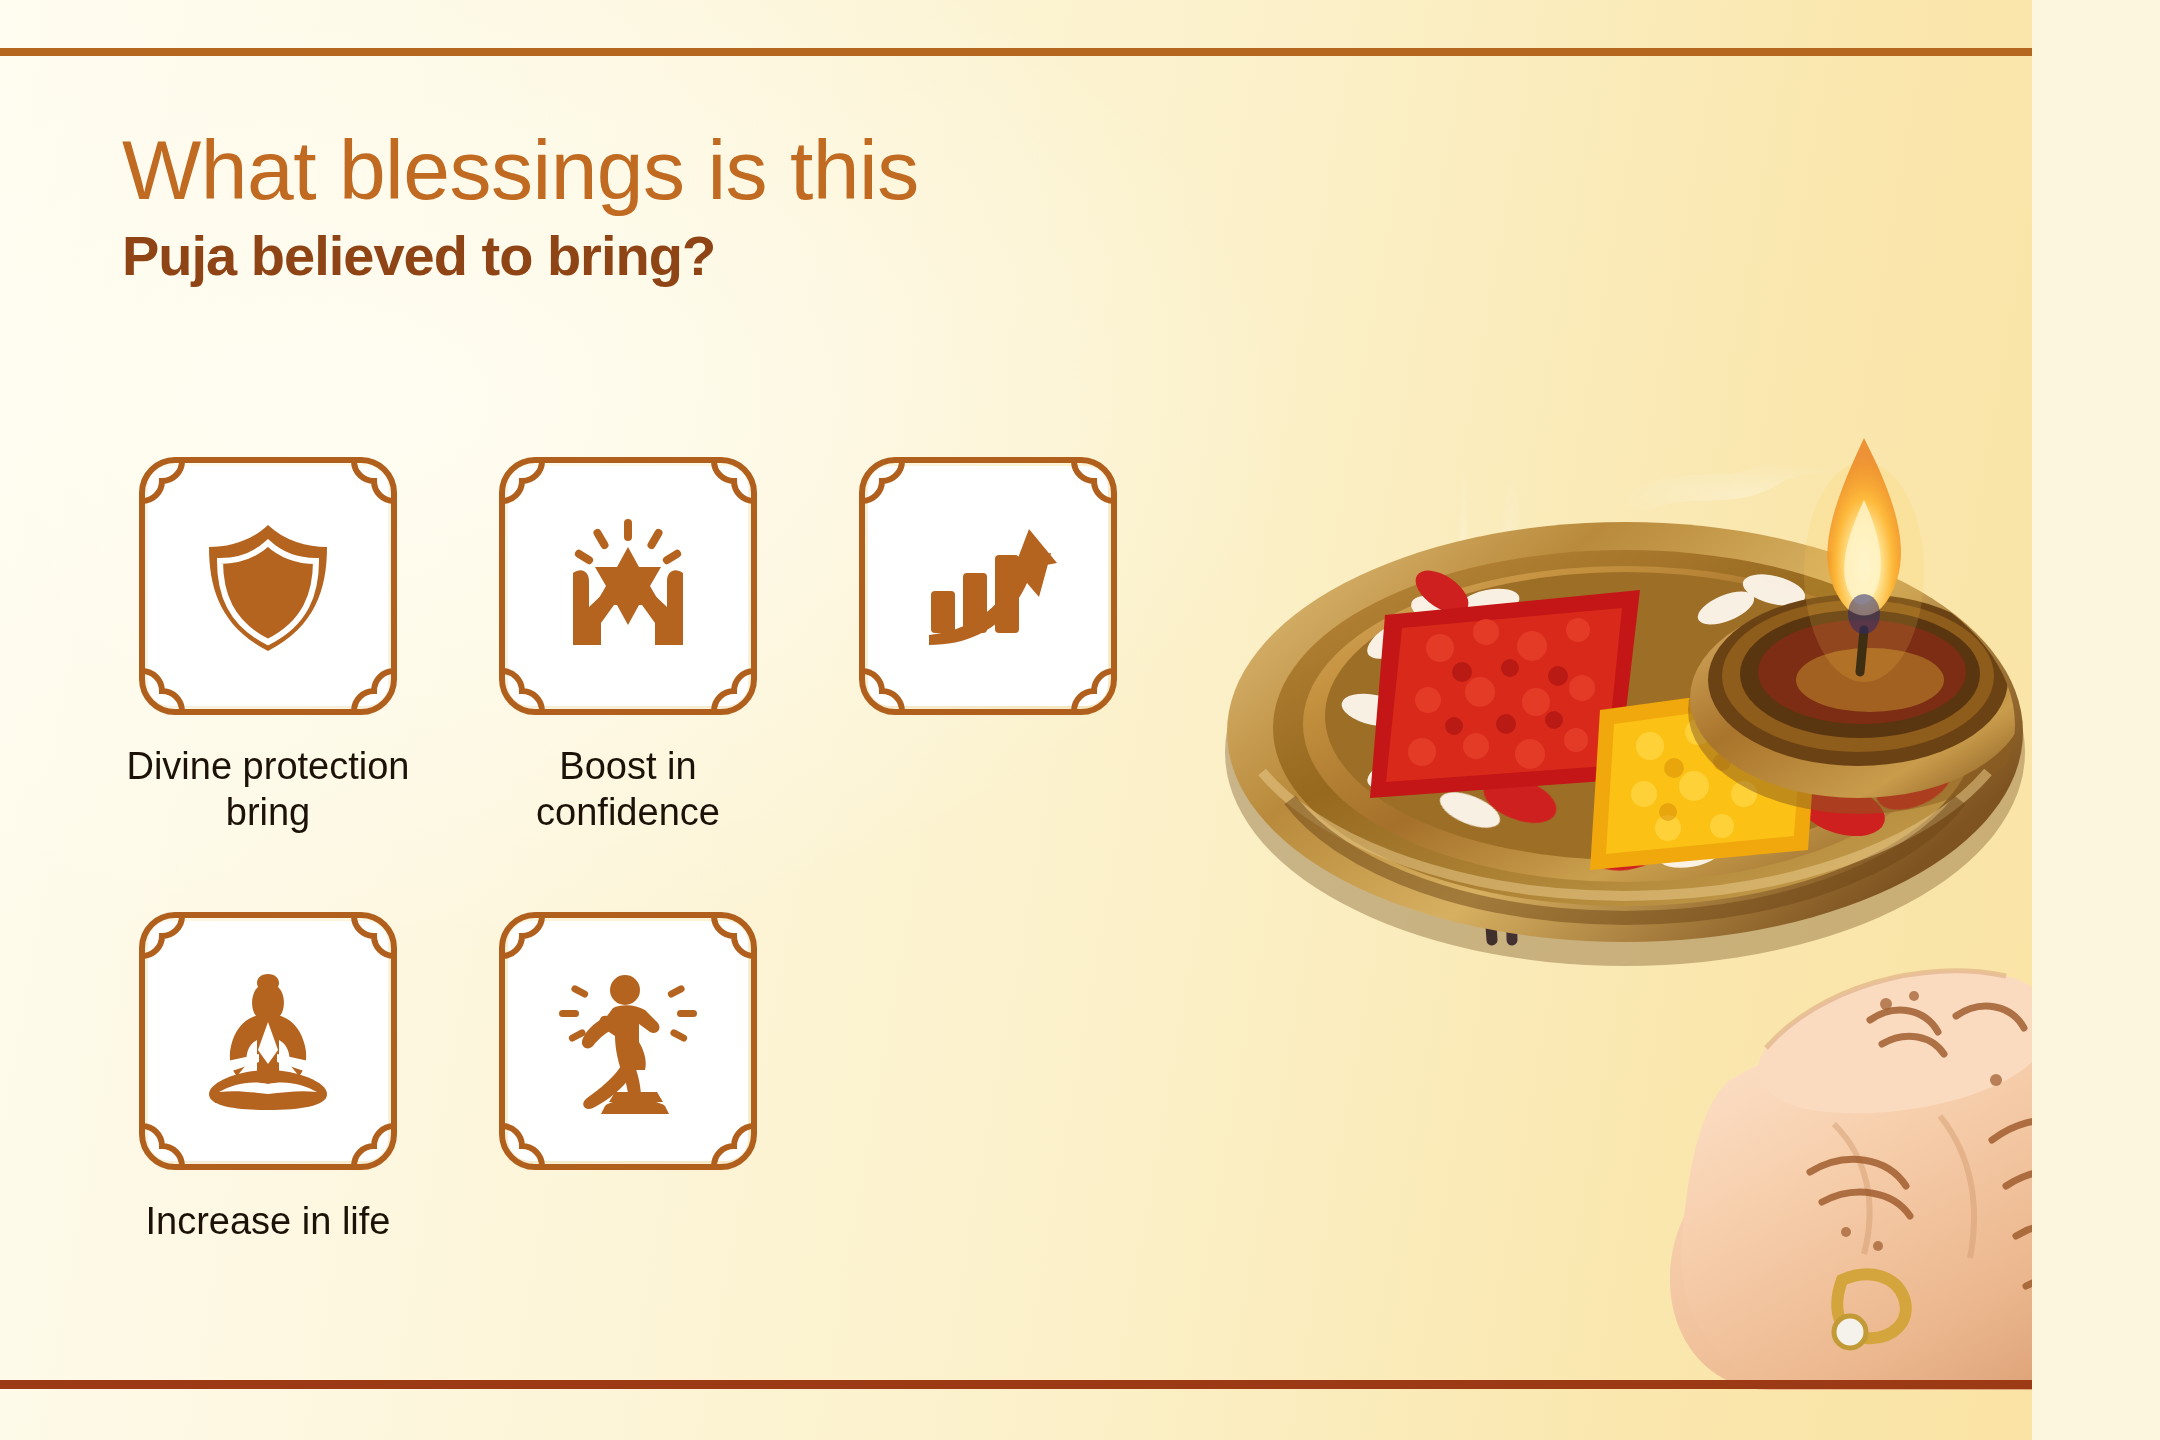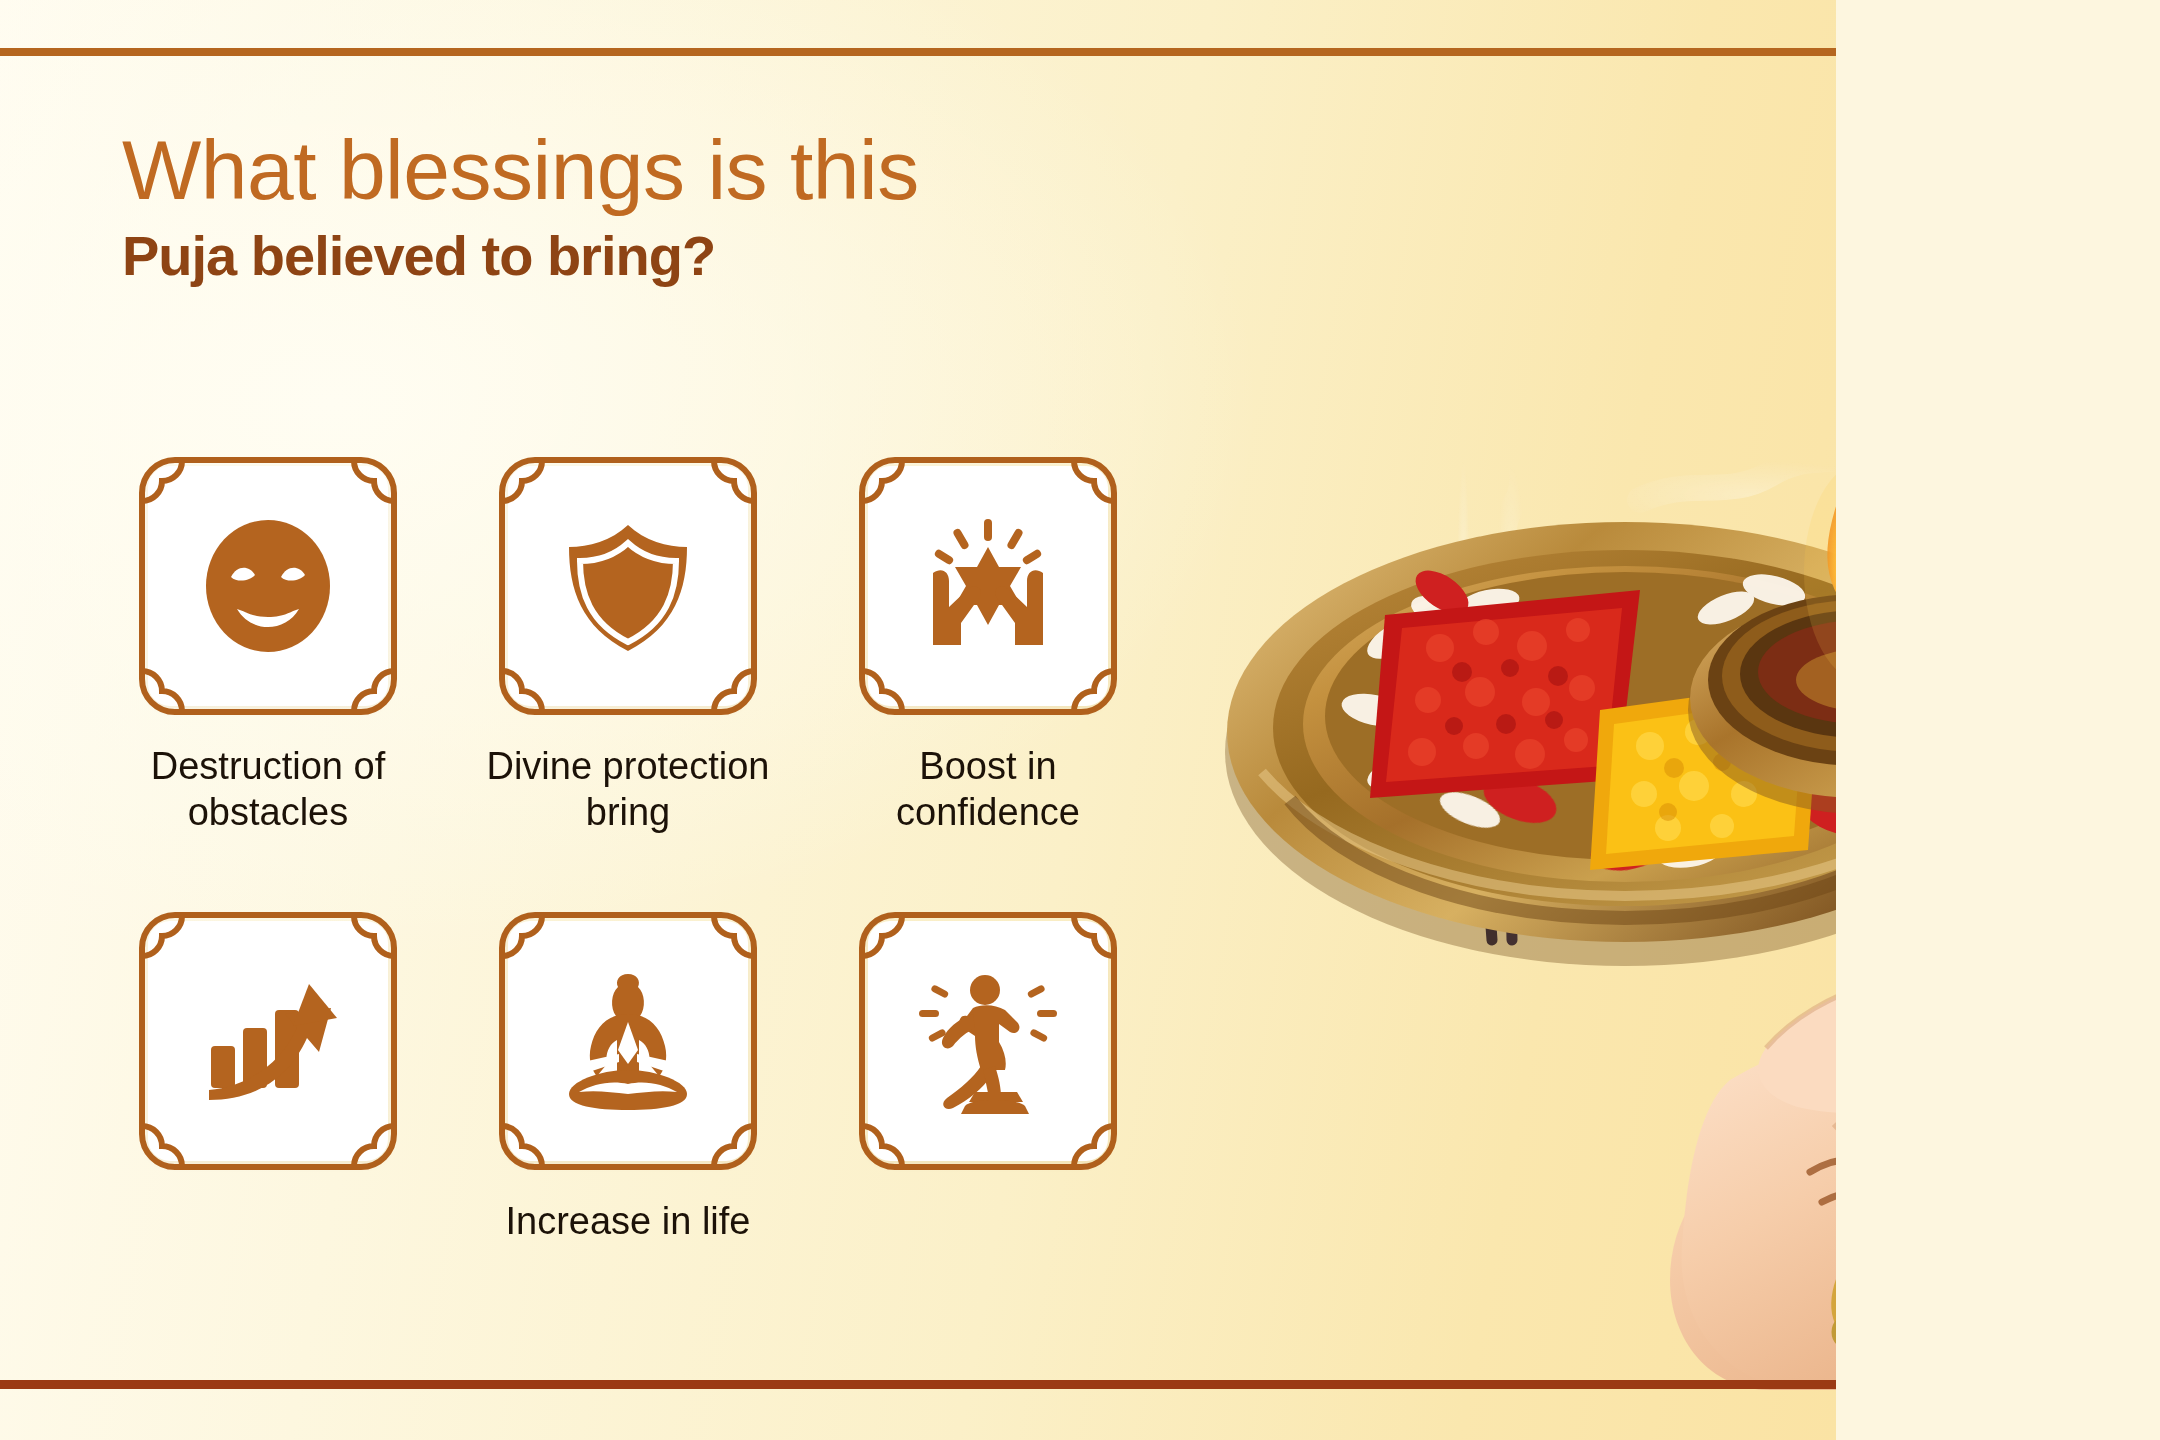--- a/index.html
+++ b/index.html
@@ -13,21 +13,21 @@
 
   body {
     font-family: "Liberation Sans", sans-serif;
     background: #fdf6df;
     position: relative;
   }
 
   
   #canvas {
     position: relative;
-    width: 1836px;
+    width: 2032px;
     height: 1440px;
     overflow: hidden;
     background:
       radial-gradient(ellipse 1500px 900px at 18% 28%, #fffdf2 0%, rgba(255,253,242,0) 62%),
       linear-gradient(100deg, #fffcf0 0%, #fdf7df 26%, #fbf0c8 58%, #fae7ae 82%, #fae3a4 100%);
   }
 
   
   .rule {
     position: absolute;
@@ -373,44 +373,20 @@
     </svg>
   </div>
 
   <div class="heading">
     <div class="heading-line1">What blessings is this</div>
     <div class="heading-line2">Puja believed to bring?</div>
   </div>
 
   <div class="benefits">
 
-    <div class="benefit">
-      <div class="card">
-        <div class="card-face"></div>
-        <div class="card-frame">
-          <svg viewBox="0 0 262 262" xmlns="http://www.w3.org/2000/svg">
-            <path d="M38 5 H224 A33 33 0 0 1 257 38 V224 A33 33 0 0 1 224 257 H38 A33 33 0 0 1 5 224 V38 A33 33 0 0 1 38 5 Z
-                     M38 5 A33 33 0 0 0 5 38 M224 5 A33 33 0 0 1 257 38" fill="none" stroke="#b0601c" stroke-width="6"></path>
-            <path d="M5 46 A20 20 0 0 0 25 26 A20 20 0 0 0 45 6" fill="none" stroke="#b0601c" stroke-width="6"></path>
-            <path d="M257 46 A20 20 0 0 1 237 26 A20 20 0 0 1 217 6" fill="none" stroke="#b0601c" stroke-width="6"></path>
-            <path d="M5 216 A20 20 0 0 1 25 236 A20 20 0 0 1 45 256" fill="none" stroke="#b0601c" stroke-width="6"></path>
-            <path d="M257 216 A20 20 0 0 0 237 236 A20 20 0 0 0 217 256" fill="none" stroke="#b0601c" stroke-width="6"></path>
-          </svg>
-        </div>
-        <span class="card-icon">
-          <svg viewBox="0 0 150 150" xmlns="http://www.w3.org/2000/svg">
-            <ellipse cx="75" cy="75" rx="62" ry="66" fill="#b4641f"></ellipse>
-            <path d="M38 66 C 44 54, 56 54, 62 64 C 57 70, 44 72, 38 66 Z" fill="#fff"></path>
-            <path d="M88 66 C 94 54, 106 54, 112 64 C 107 70, 94 72, 88 66 Z" fill="#fff"></path>
-            <path d="M44 98 C 58 122, 92 122, 106 98 C 98 100, 92 106, 75 106 C 58 106, 52 100, 44 98 Z" fill="#fff"></path>
-          </svg>
-        </span>
-      </div>
-      <div class="caption">Destruction of obstacles</div>
-    </div>
 
     <div class="benefit">
       <div class="card">
         <div class="card-face"></div>
         <div class="card-frame">
           <svg viewBox="0 0 262 262" xmlns="http://www.w3.org/2000/svg">
             <path d="M38 5 H224 A33 33 0 0 1 257 38 V224 A33 33 0 0 1 224 257 H38 A33 33 0 0 1 5 224 V38 A33 33 0 0 1 38 5 Z" fill="none" stroke="#b0601c" stroke-width="6"></path>
             <path d="M5 46 A20 20 0 0 0 25 26 A20 20 0 0 0 45 6" fill="none" stroke="#b0601c" stroke-width="6"></path>
             <path d="M257 46 A20 20 0 0 1 237 26 A20 20 0 0 1 217 6" fill="none" stroke="#b0601c" stroke-width="6"></path>
             <path d="M5 216 A20 20 0 0 1 25 236 A20 20 0 0 1 45 256" fill="none" stroke="#b0601c" stroke-width="6"></path>

